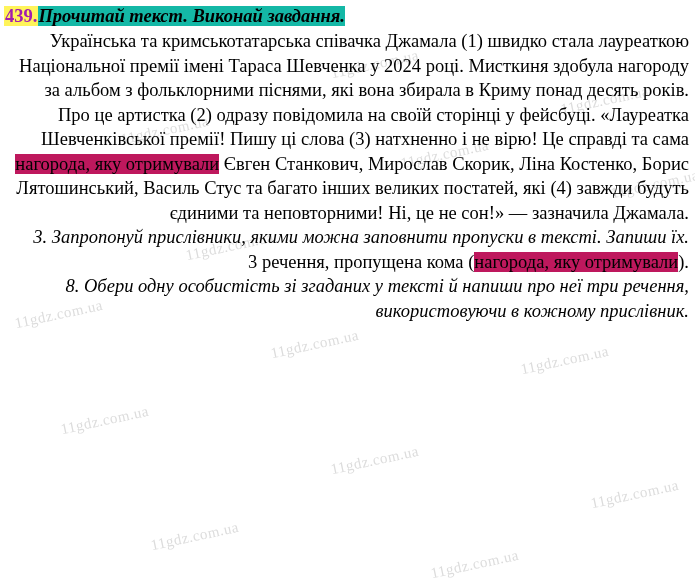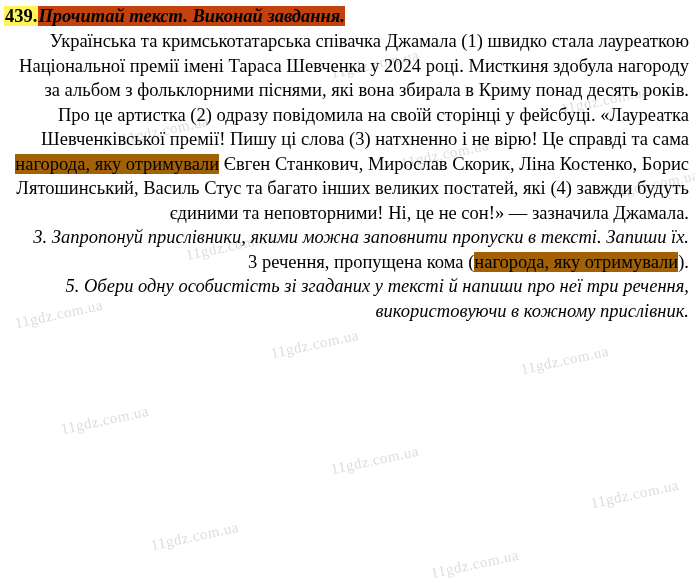--- a/index.html
+++ b/index.html
@@ -45,38 +45,38 @@
     line-height: 24.5px;
   }
   .headline {
     margin: 0 0 1px 0;
     font-size: 18.5px;
     line-height: 24px;
     font-weight: bold;
   }
   .tasknum {
     font-weight: bold;
-    color: #000000;
+    color: #a21caf;
     background: #fff45a;
     padding: 0 1px;
   }
   .headline-text {
-    background: #c2410c;
+    background: #14b8a6;
     font-weight: bold;
     font-style: italic;
   }
   p.para {
     margin: 0;
     text-align: right;
   }
   .p-gap {
     margin-top: 10px;
   }
   .hl {
-    background: #a16207;
+    background: #be185d;
   }
   .ital {
     font-style: italic;
   }
   .tasks-head {
     margin-top: 2px;
   }
 </style>
 </head>
 <body>
@@ -115,17 +115,17 @@
     </p>
 
 
     <p class="para ital">3. Запропонуй прислівники, якими можна заповнити пропуски в тексті. Запиши їх.</p>
 
 
     <p class="para">
       <span>3 речення, пропущена кома (</span><span class="hl">нагорода, яку отримували</span><span>).</span>
     </p>
 
-    <p class="para ital">5. Обери одну особистість зі згаданих у тексті й напиши про неї три речення, використовуючи в кожному прислівник.</p>
+    <p class="para ital">8. Обери одну особистість зі згаданих у тексті й напиши про неї три речення, використовуючи в кожному прислівник.</p>
 
 
   </div>
 </div>
 
 </body></html>

